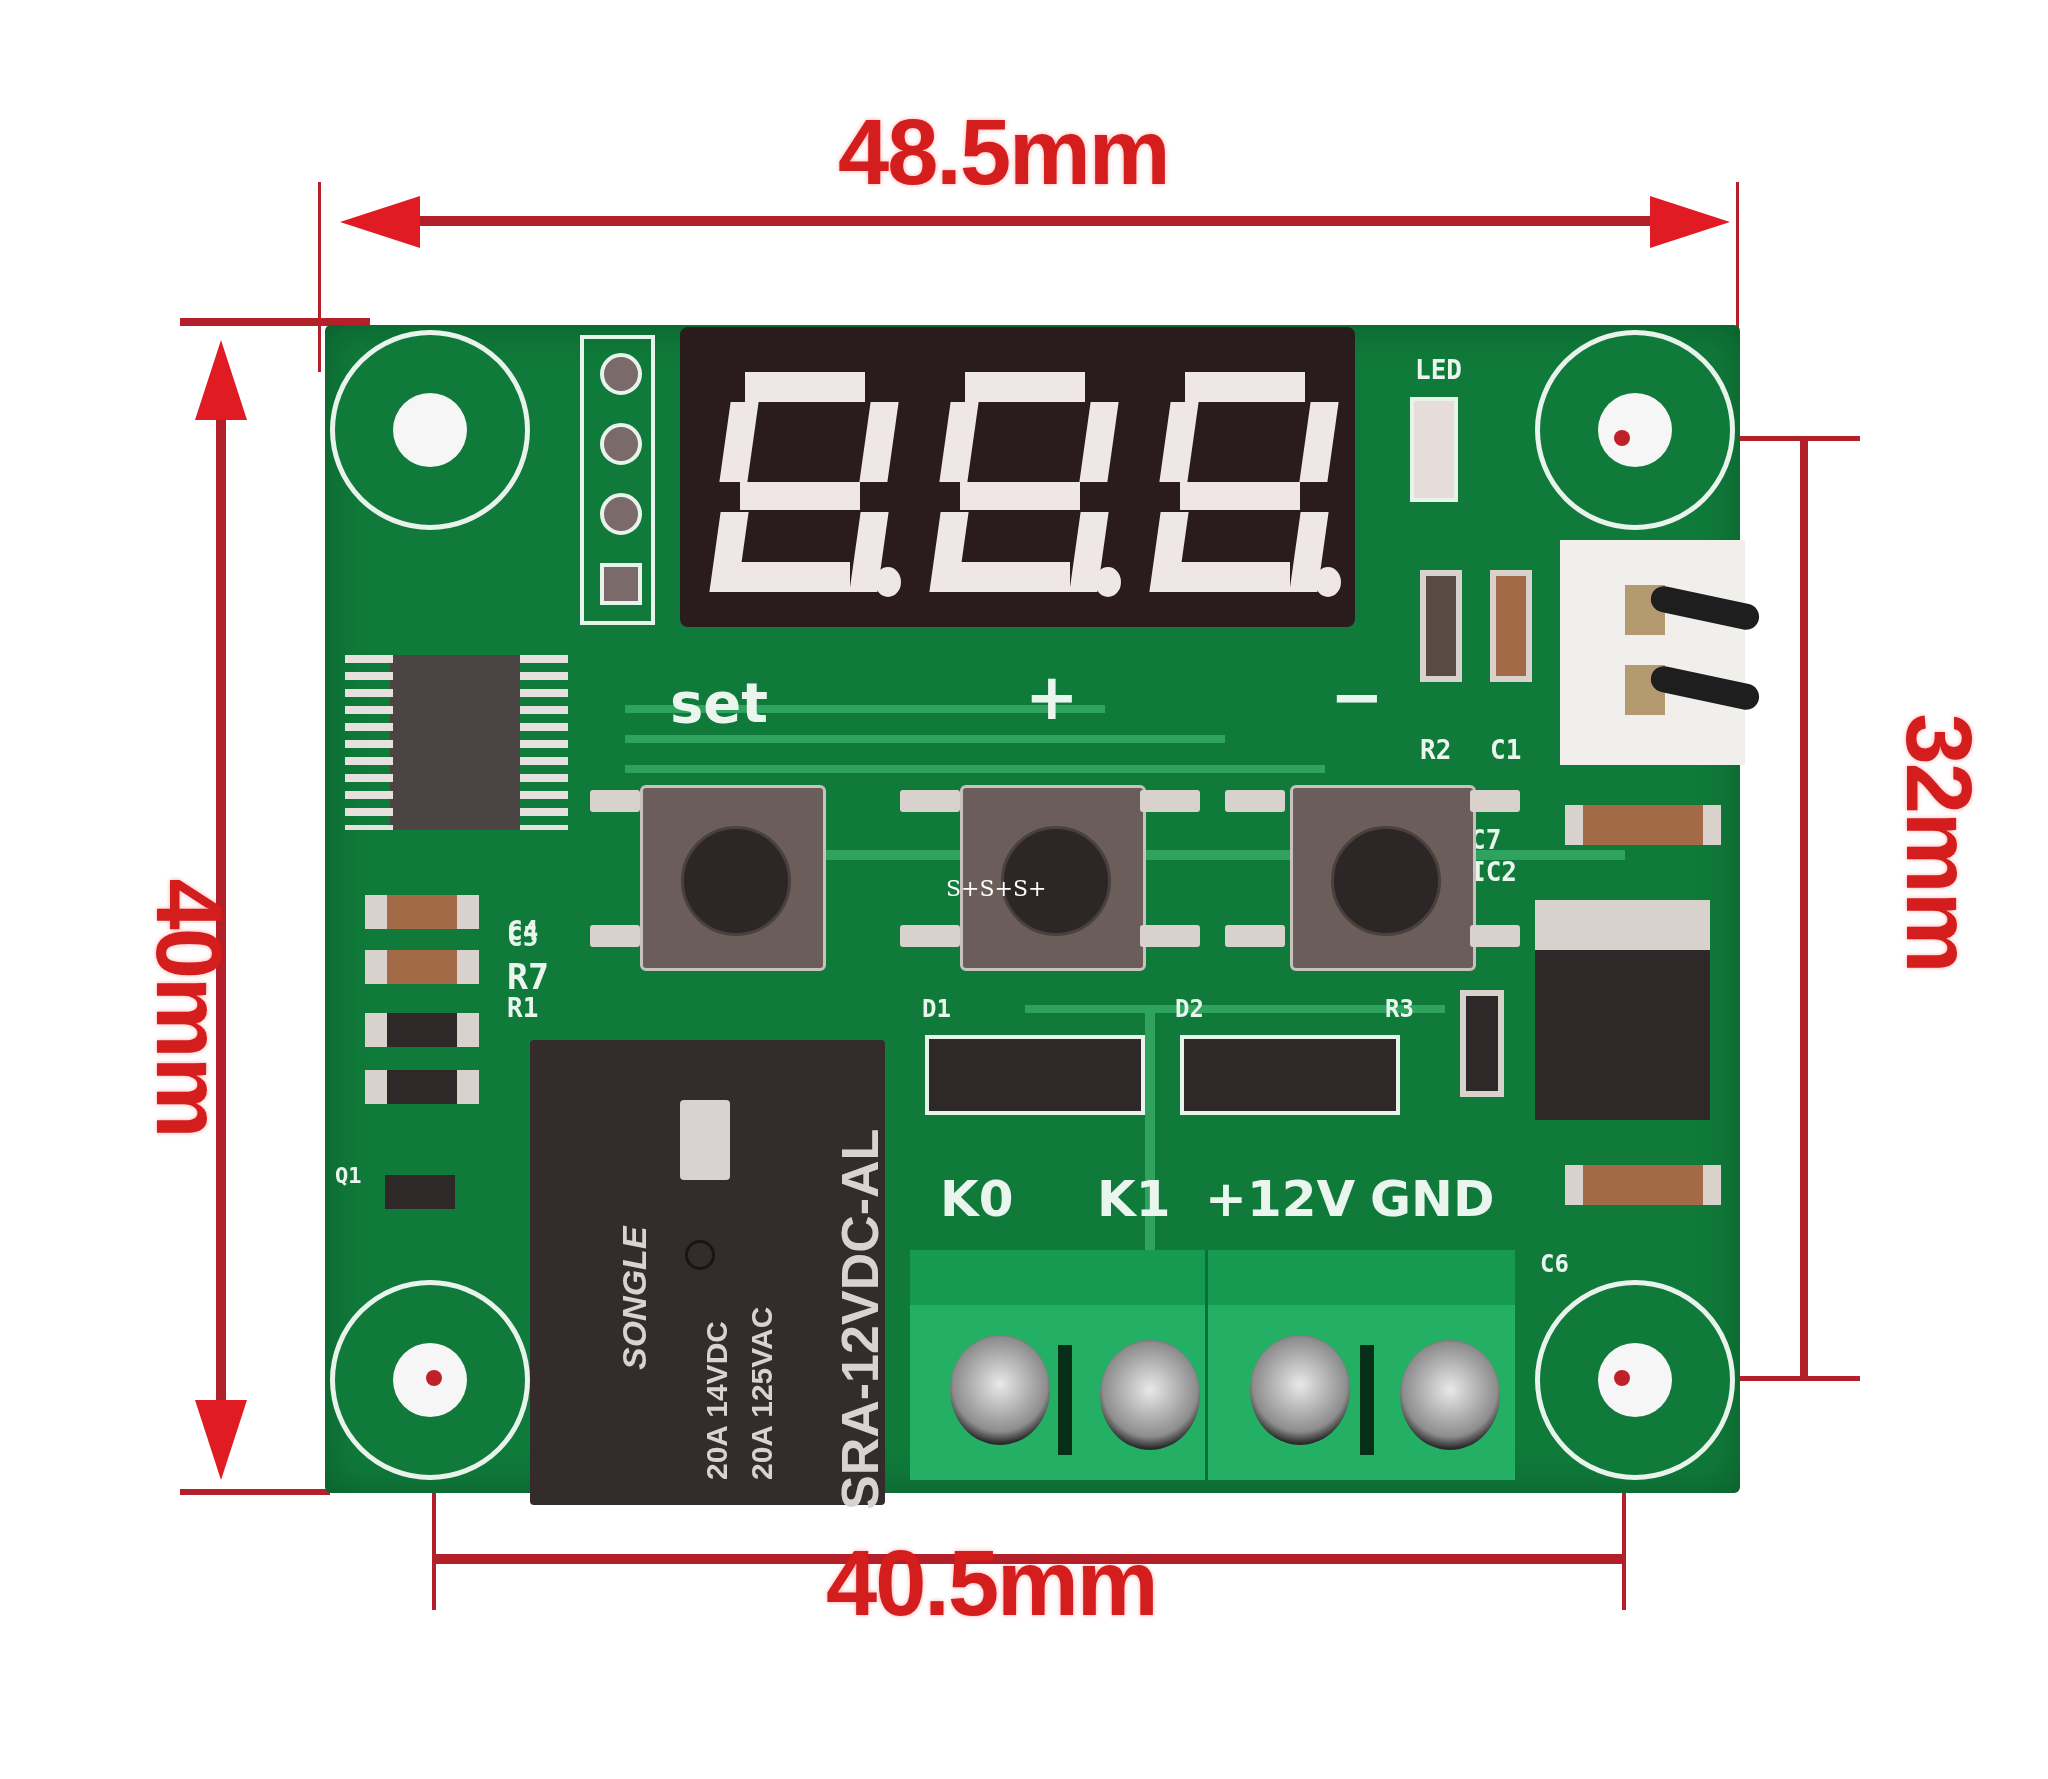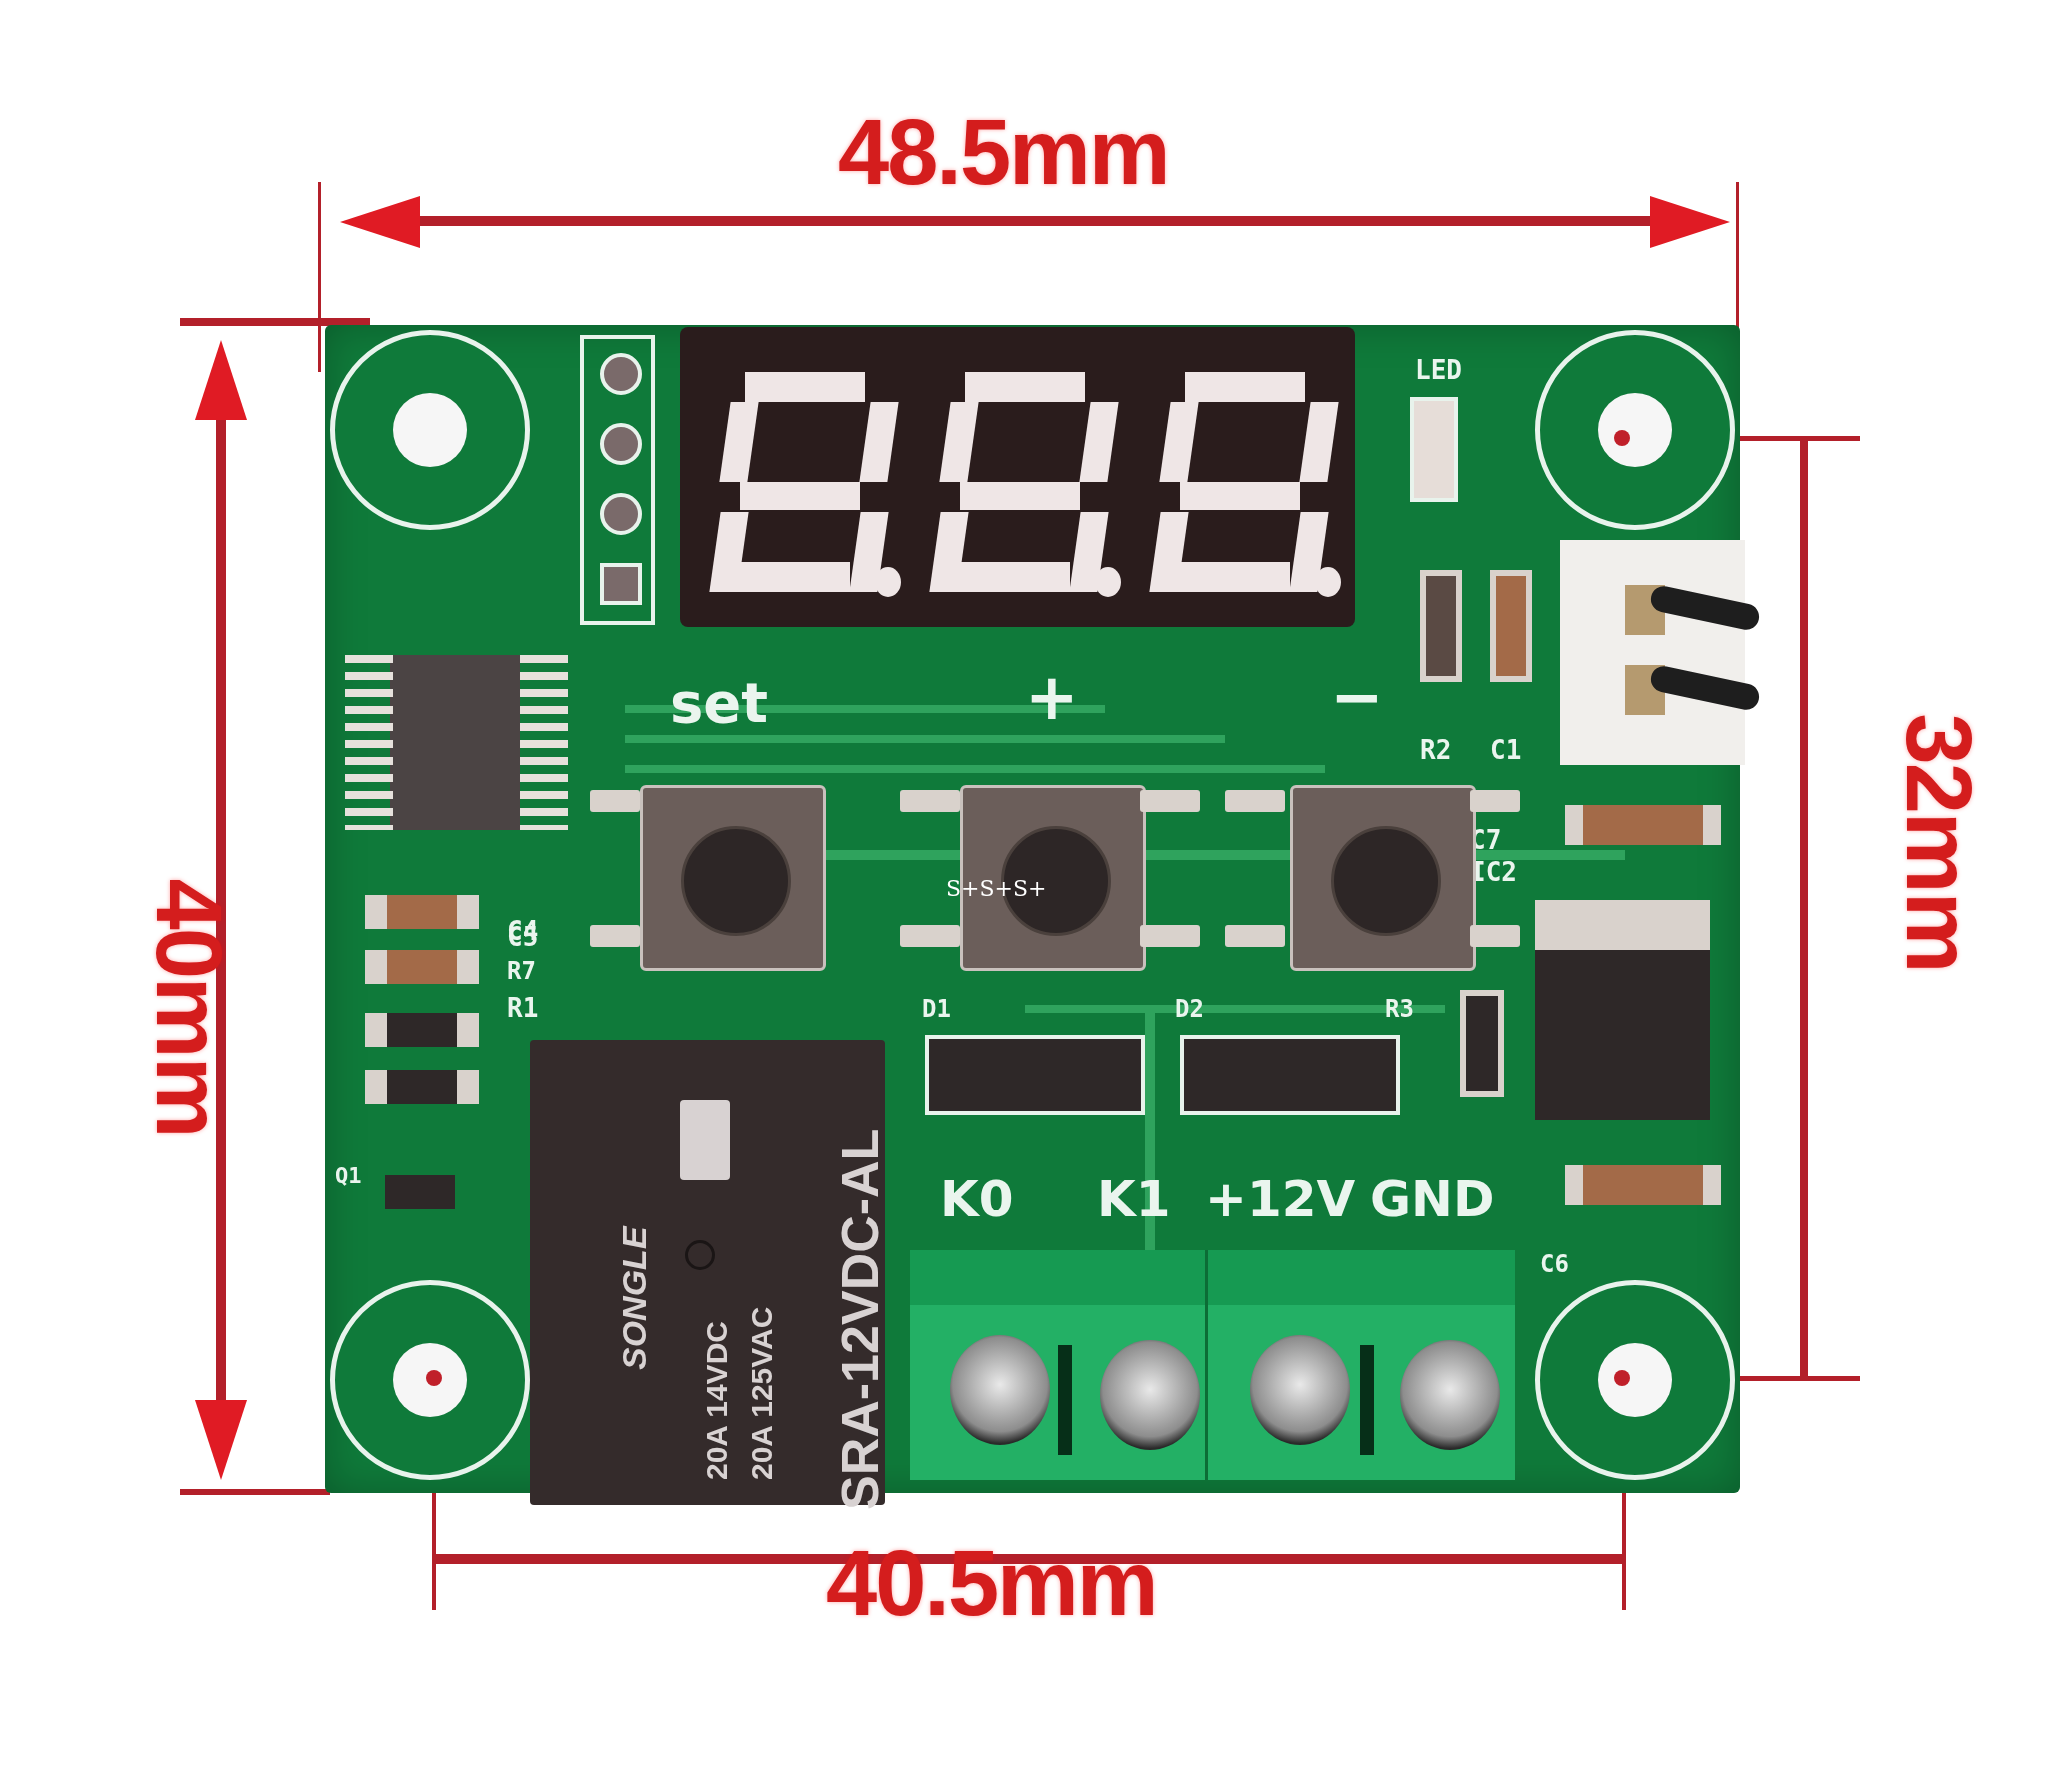--- a/index.html
+++ b/index.html
@@ -93,21 +93,21 @@
   <div class="abs" style="left:20px;top:330px;width:48px;height:175px;background:repeating-linear-gradient(180deg,#e6e1dc 0 8px,transparent 8px 17px);"></div>
   <div class="abs" style="left:195px;top:330px;width:48px;height:175px;background:repeating-linear-gradient(180deg,#e6e1dc 0 8px,transparent 8px 17px);"></div>
 
   <div class="silk" style="left:1090px;top:30px;font-size:26px;">LED</div>
   <div class="silk" style="left:1095px;top:410px;font-size:26px;">R2</div>
   <div class="silk" style="left:1165px;top:410px;font-size:26px;text-align:right;">C1</div>
   <div class="silk" style="left:1145px;top:500px;font-size:26px;">C7</div>
   <div class="silk" style="left:1145px;top:532px;font-size:26px;">IC2</div>
   <div class="silk" style="left:182px;top:591px;font-size:26px;">C4</div>
   <div class="silk" style="left:182px;top:597px;font-size:26px;">C5</div>
-  <div class="silk" style="left:182px;top:632px;font-size:24px;">R7</div>
+  <div class="silk" style="left:182px;top:632px;font-size:35px;">R7</div>
   <div class="silk" style="left:182px;top:668px;font-size:26px;">R1</div>
   <div class="silk" style="left:10px;top:838px;font-size:22px;">Q1</div>
   <div class="silk" style="left:597px;top:670px;font-size:24px;">D1</div>
   <div class="silk" style="left:850px;top:670px;font-size:24px;">D2</div>
   <div class="silk" style="left:1060px;top:670px;font-size:24px;">R3</div>
   <div class="silk" style="left:1215px;top:925px;font-size:24px;">C6</div>
 
   <div class="abs" style="left:1085px;top:72px;width:48px;height:105px;border:4px solid #e8f3ec;box-sizing:border-box;background:#e6ddd8;"></div>
 
   <div class="smd" style="left:1095px;top:245px;width:30px;height:100px;background:#5a4a44;border:6px solid #d9d2cc;"></div>

